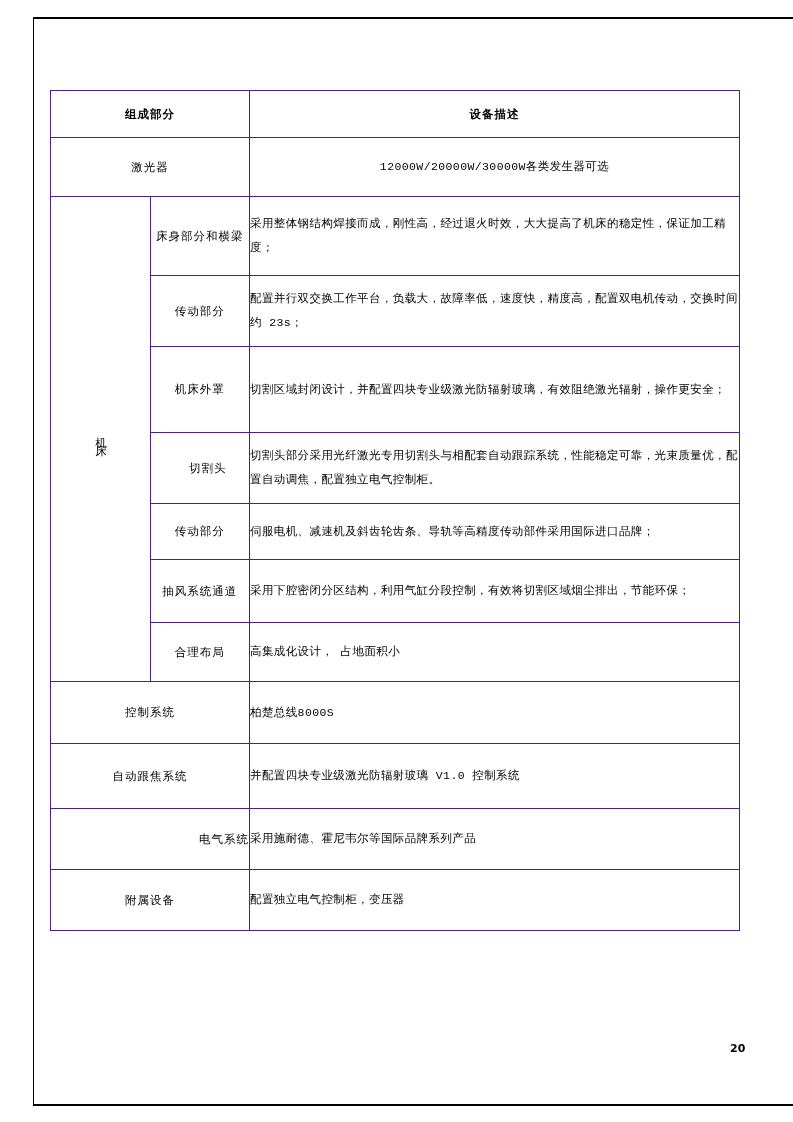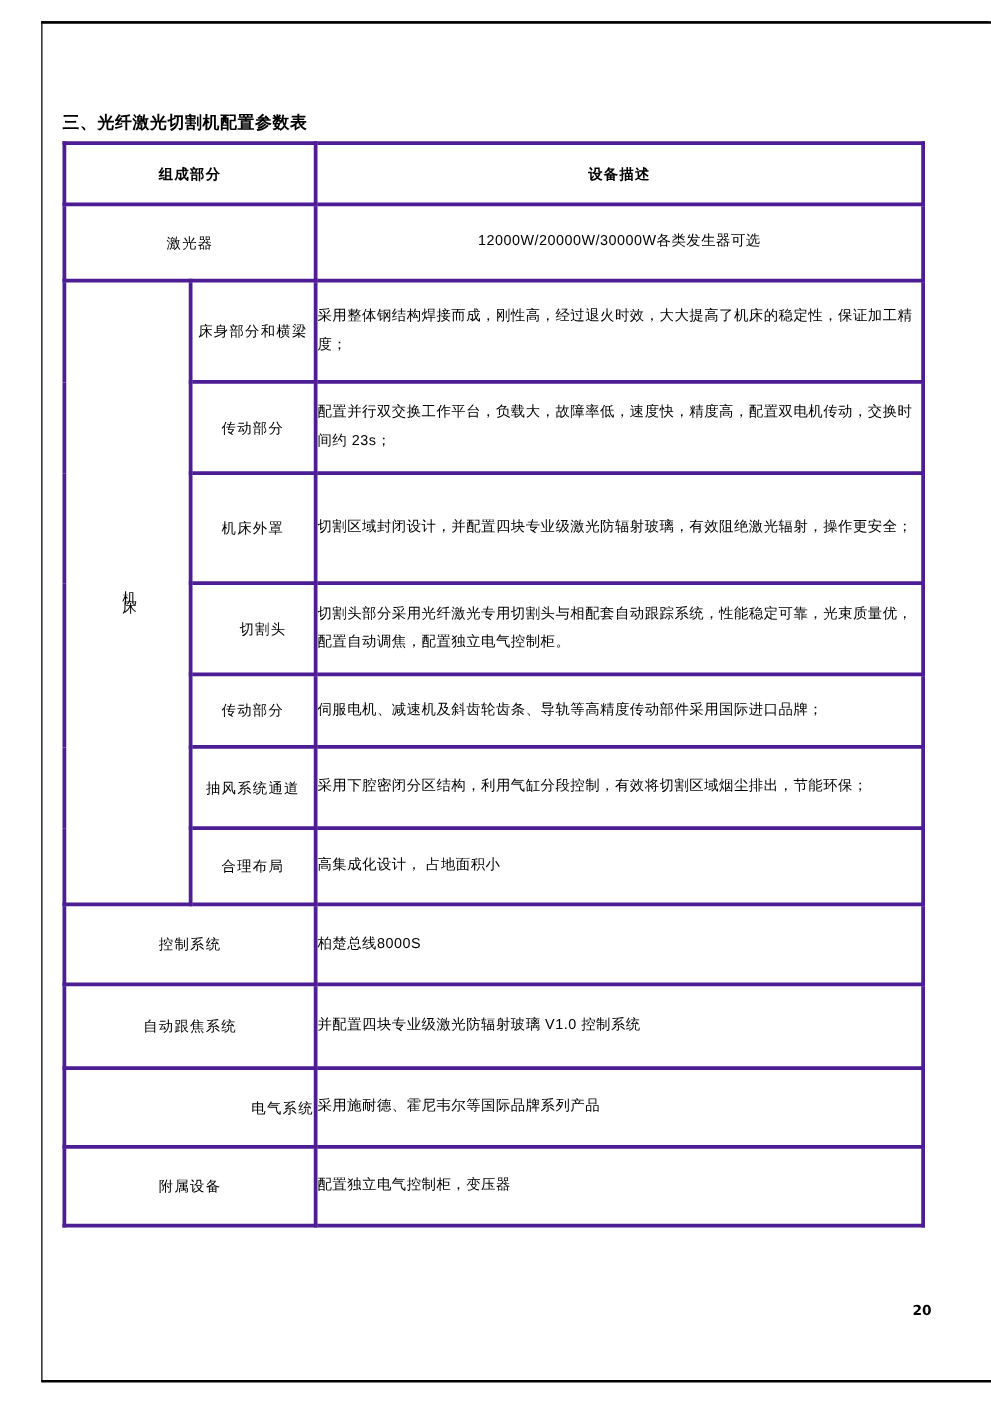--- a/index.html
+++ b/index.html
@@ -71,22 +71,22 @@
   }
 
   table.spec-table {
     border-collapse: collapse;
     width: 690px;
     table-layout: fixed;
     margin-left: 2px;
   }
   table.spec-table td,
   table.spec-table th {
-    border: 3px solid #4c1d95;
-    font-family: Liberation Sans, sans-serif;
+    border: 1px solid #4c1d95;
+    font-family: Liberation Mono, monospace;
     font-size: 11.5px;
     vertical-align: middle;
     padding: 0;
   }
   th.hdr {
     text-align: center;
     font-weight: bold;
     font-family: "DejaVu Sans", "Liberation Sans", sans-serif;
     font-size: 12px;
     height: 46px;
@@ -140,21 +140,20 @@
 </style>
 </head>
 <body>
 
 <div class="top-rule"></div>
 <div class="page-frame"></div>
 <div class="bottom-rule"></div>
 
 <div class="content">
 
-  <h2 class="doc-heading">三、光纤激光切割机配置参数表</h2>
 
   <table class="spec-table">
     <thead>
       <tr>
         <th class="hdr" colspan="2" style="width:198px;">组成部分</th>
         <th class="hdr">设备描述</th>
       </tr>
     </thead>
     <tbody>
 

